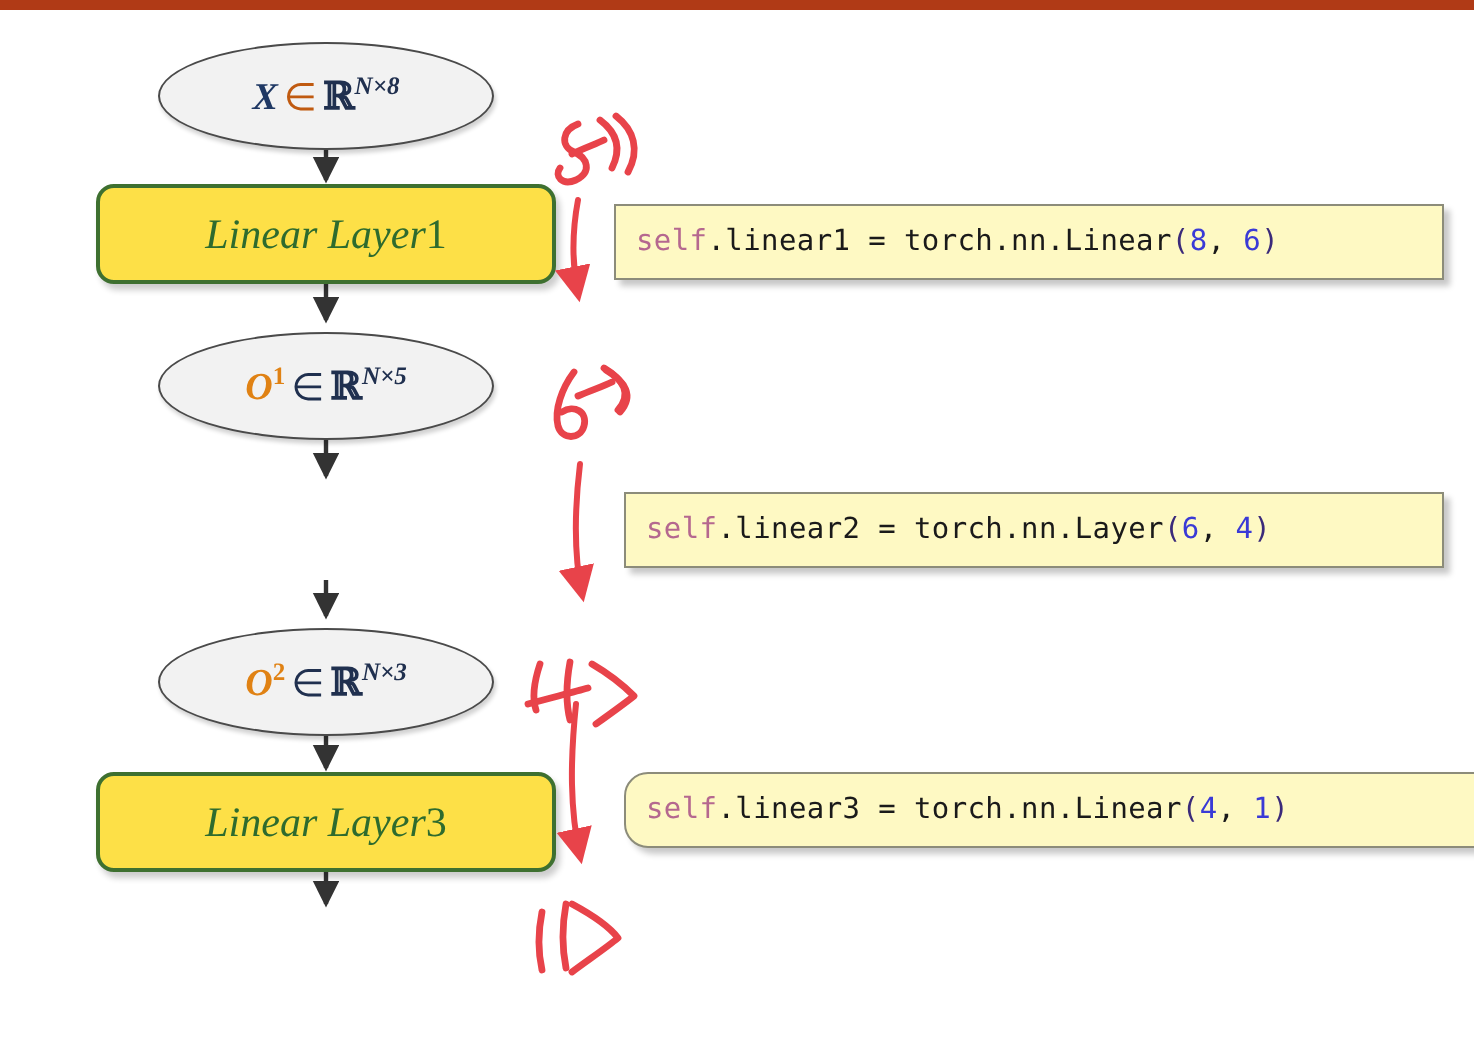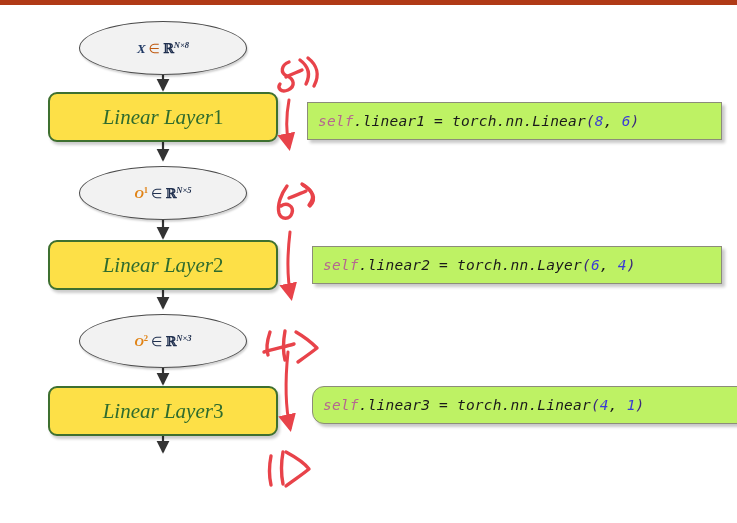--- a/index.html
+++ b/index.html
@@ -38,21 +38,21 @@
     border: 1.6px solid #4a4a4a;
     border-radius: 50%;
     background: #f2f2f2;
     box-sizing: border-box;
     display: flex;
     align-items: center;
     justify-content: center;
     box-shadow: 1px 2px 2px rgba(0,0,0,0.18);
   }
   .node-ellipse .mathlabel {
-    font-size: 13px;
+    font-size: 19px;
     line-height: 1;
     white-space: nowrap;
     font-family: "Liberation Serif", serif;
   }
 
   .var {
     font-style: italic;
     font-weight: 700;
     color: #1f3864;
   }
@@ -110,28 +110,27 @@
     white-space: nowrap;
     font-family: "Liberation Serif", serif;
   }
   .layer-label .lname { font-style: italic; }
   .layer-label .lnum { font-style: normal; }
 
   
   .code-box {
     position: absolute;
     height: 38px;
-    background: #bef264;
+    background: #fef9c3;
     border: 1.3px solid #8c8c7a;
     box-sizing: border-box;
     display: flex;
     align-items: center;
     padding: 0 10px;
     box-shadow: 3px 3px 3px rgba(0,0,0,0.22);
-    font-style: italic;
   }
   .code-text {
     font-family: "DejaVu Sans Mono", monospace;
     font-size: 14.5px;
     white-space: pre;
     color: #1a1a1a;
     letter-spacing: 0.2px;
   }
   .tok-self { color: #b5688f; }
   .tok-plain { color: #1a1a1a; }
@@ -202,25 +201,20 @@
     </span>
   </div>
 
 
   <div class="layer-box" style="left:48px; top:92px;">
     <span class="layer-label">
       <span class="lname">Linear Layer</span><span class="lnum">1</span>
     </span>
   </div>
 
-  <div class="layer-box" style="left:48px; top:240px;">
-    <span class="layer-label">
-      <span class="lname">Linear Layer</span><span class="lnum">2</span>
-    </span>
-  </div>
 
   <div class="layer-box" style="left:48px; top:386px;">
     <span class="layer-label">
       <span class="lname">Linear Layer</span><span class="lnum">3</span>
     </span>
   </div>
 
   <div class="code-box" style="left:307px; top:102px; width:415px;">
     <span class="code-text"><span class="tok-self">self</span><span class="tok-plain">.linear1 = torch.nn.Linear</span><span class="tok-paren">(</span><span class="tok-num">8</span><span class="tok-plain">, </span><span class="tok-num">6</span><span class="tok-paren">)</span></span>
   </div>

